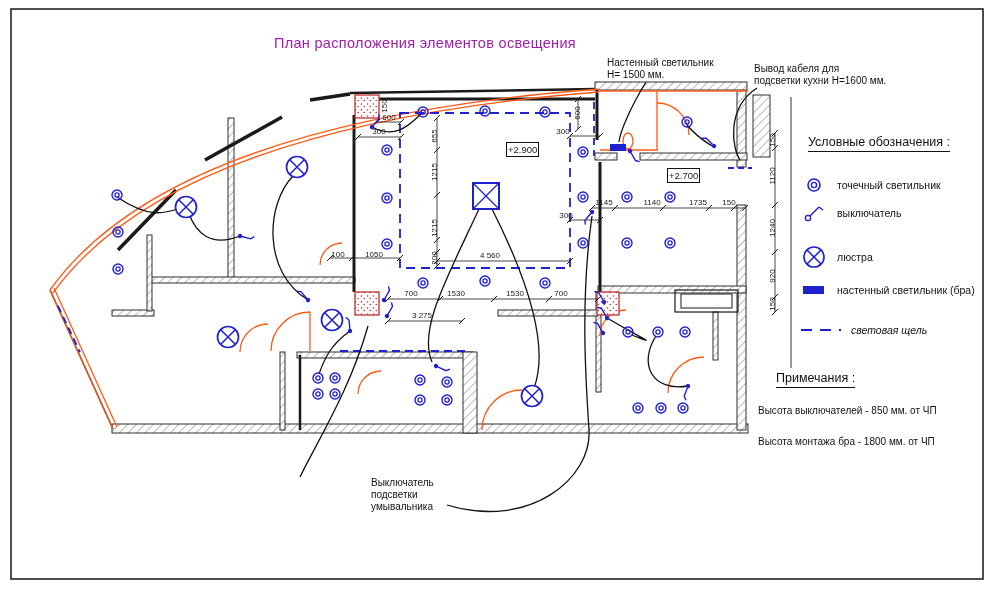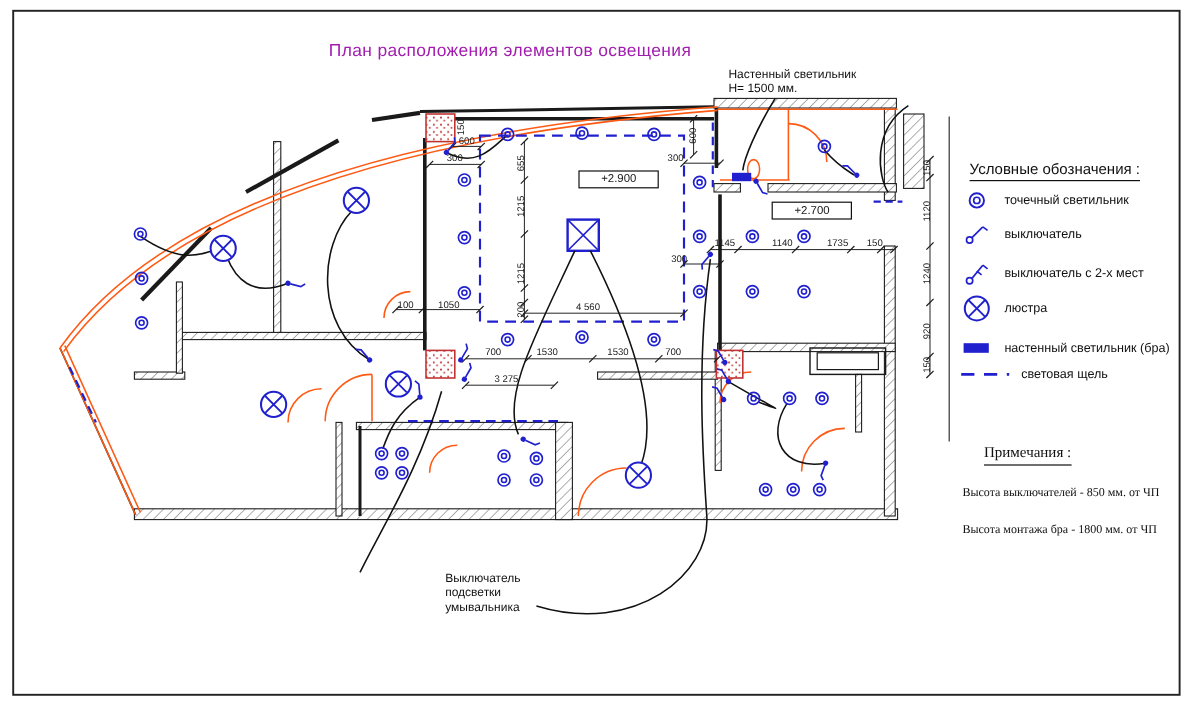--- a/index.html
+++ b/index.html
@@ -2,21 +2,21 @@
 <html><head>
 <meta charset="utf-8">
 <style>
   html,body{margin:0;padding:0;background:#fff;}
   #stage{position:relative;width:988px;height:594px;background:#fff;overflow:hidden;
          font-family:"Liberation Sans",sans-serif;color:#1a1a1a;}
   #plan-svg{position:absolute;left:0;top:0;}
   .abs{position:absolute;white-space:nowrap;}
   .title{font-size:14.5px;color:#a21caf;text-align:center;letter-spacing:.3px;}
   .note{font-size:10px;line-height:12px;color:#111;}
-  .elev{font-size:9.5px;border:1px solid #111;background:#fff;padding:0 18px;line-height:13px;}
+  .elev{font-size:9.5px;border:1px solid #111;background:#fff;padding:0 1px;line-height:13px;margin-left:24px;}
   .legend{left:800px;top:132px;width:182px;}
   .legend-heading,.notes-heading{font-size:12.5px;color:#111;display:inline-block;
       border-bottom:1px solid #111;padding-bottom:2px;margin-left:8px;}
   .legend-item{display:flex;align-items:center;gap:9px;}
   .legend-item .lbl{font-size:10.5px;color:#111;}
   .notes-item{font-size:10px;color:#111;margin-left:-10px;white-space:nowrap;}
 </style>
 </head>
 <body>
 
@@ -435,83 +435,78 @@
         </g>
       </g>
   </svg>
 
   <div class="abs title" style="left:262px;top:35px;width:326px;">План расположения элементов освещения</div>
 
   <div class="abs note" style="left:607px;top:57px;">
     <div>Настенный светильник</div>
     <div>Н= 1500 мм.</div>
   </div>
+  <div class="abs note" style="left:754px;top:63px;">
+    <div>Вывод кабеля для</div>
+    <div>подсветки кухни Н=1600 мм.</div>
+  </div>
   <div class="abs note" style="left:371px;top:477px;">
     <div>Выключатель</div>
     <div>подсветки</div>
     <div>умывальника</div>
   </div>
 
   <div class="abs elev" style="left:482px;top:142px;">+2.900</div>
   <div class="abs elev" style="left:643px;top:168px;">+2.700</div>
 
   <div class="abs legend">
     <div class="legend-heading">Условные обозначения :</div>
 
-    <div class="legend-item" style="margin-top:7px;">
+    <div class="legend-item" style="margin-top:24px;">
       <svg width="28" height="18">
         <circle cx="14" cy="9" r="6" fill="none" stroke="#2020cf" stroke-width="1.6"></circle>
         <circle cx="14" cy="9" r="2.6" fill="none" stroke="#2020cf" stroke-width="1.4"></circle>
       </svg>
       <span class="lbl">точечный светильник</span>
     </div>
 
     <div class="legend-item" style="margin-top:8px;">
       <svg width="28" height="22">
         <circle cx="8" cy="16" r="2.6" fill="none" stroke="#2020cf" stroke-width="1.4"></circle>
         <line x1="10" y1="14" x2="19" y2="5" stroke="#2020cf" stroke-width="1.4"></line>
         <line x1="19" y1="5" x2="23" y2="8" stroke="#2020cf" stroke-width="1.4"></line>
       </svg>
       <span class="lbl">выключатель</span>
     </div>
 
-    <div class="legend-item" style="margin-top:10px;">
-      <svg width="28" height="24">
-        <circle cx="8" cy="18" r="2.6" fill="none" stroke="#2020cf" stroke-width="1.4"></circle>
-        <line x1="10" y1="16" x2="19" y2="5" stroke="#2020cf" stroke-width="1.4"></line>
-        <line x1="19" y1="5" x2="23" y2="8" stroke="#2020cf" stroke-width="1.4"></line>
-        <line x1="14" y1="10" x2="18" y2="13" stroke="#2020cf" stroke-width="1.4"></line>
-      </svg>
-      <span class="lbl">выключатель с 2-х мест</span>
-    </div>
-
-    <div class="legend-item" style="margin-top:4px;">
+
+    <div class="legend-item" style="margin-top:20px;">
       <svg width="28" height="26">
         <circle cx="14" cy="13" r="10" fill="none" stroke="#2020cf" stroke-width="1.7"></circle>
         <line x1="7" y1="6" x2="21" y2="20" stroke="#2020cf" stroke-width="1.5"></line>
         <line x1="21" y1="6" x2="7" y2="20" stroke="#2020cf" stroke-width="1.5"></line>
       </svg>
       <span class="lbl">люстра</span>
     </div>
 
     <div class="legend-item" style="margin-top:14px;">
       <svg width="28" height="12">
         <rect x="3" y="2" width="21" height="8" fill="#2020cf"></rect>
       </svg>
       <span class="lbl">настенный светильник (бра)</span>
     </div>
 
 
-    <div class="legend-item" style="margin-top:10px;">
+    <div class="legend-item" style="margin-top:28px;font-style:italic;">
       <svg width="42" height="10">
         <line x1="1" y1="5" x2="41" y2="5" stroke="#2020cf" stroke-width="2.2" stroke-dasharray="11,8"></line>
       </svg>
       <span class="lbl">световая щель</span>
     </div>
   </div>
 
-  <div class="abs" style="left:812px;top:368px;font-family:Liberation Serif, serif;">
+  <div class="abs" style="left:768px;top:368px;">
     <div class="notes-heading">Примечания :</div>
     <div class="notes-item" style="margin-top:17px;">Высота выключателей - 850 мм. от ЧП</div>
     <div class="notes-item" style="margin-top:20px;">Высота монтажа бра - 1800 мм. от ЧП</div>
   </div>
 
 </div>
 
 </body></html>

